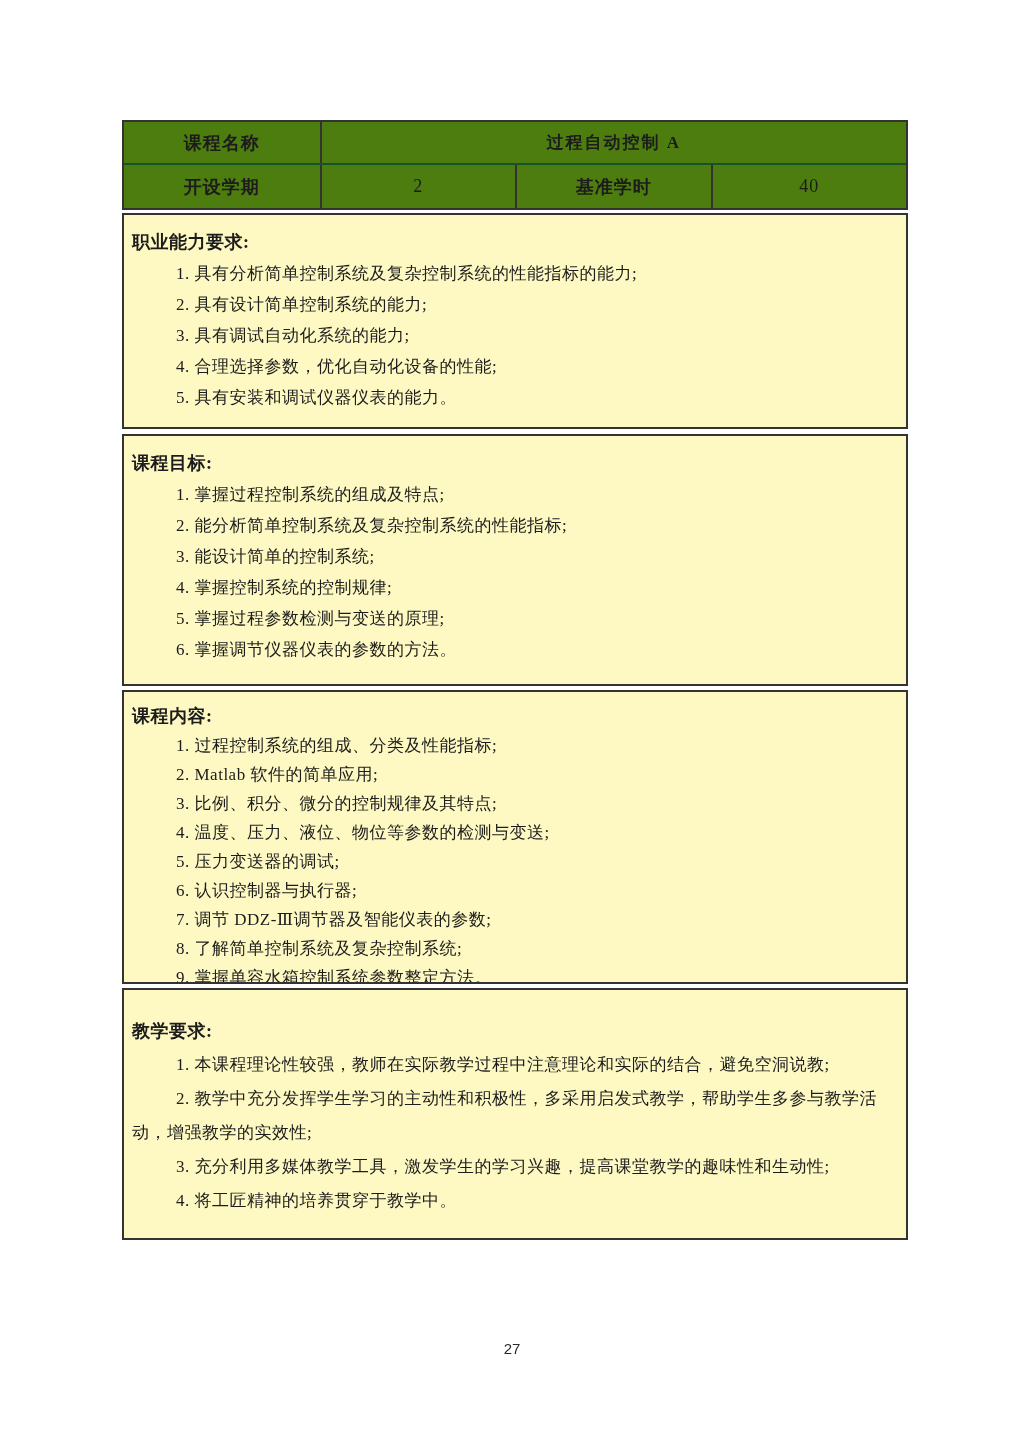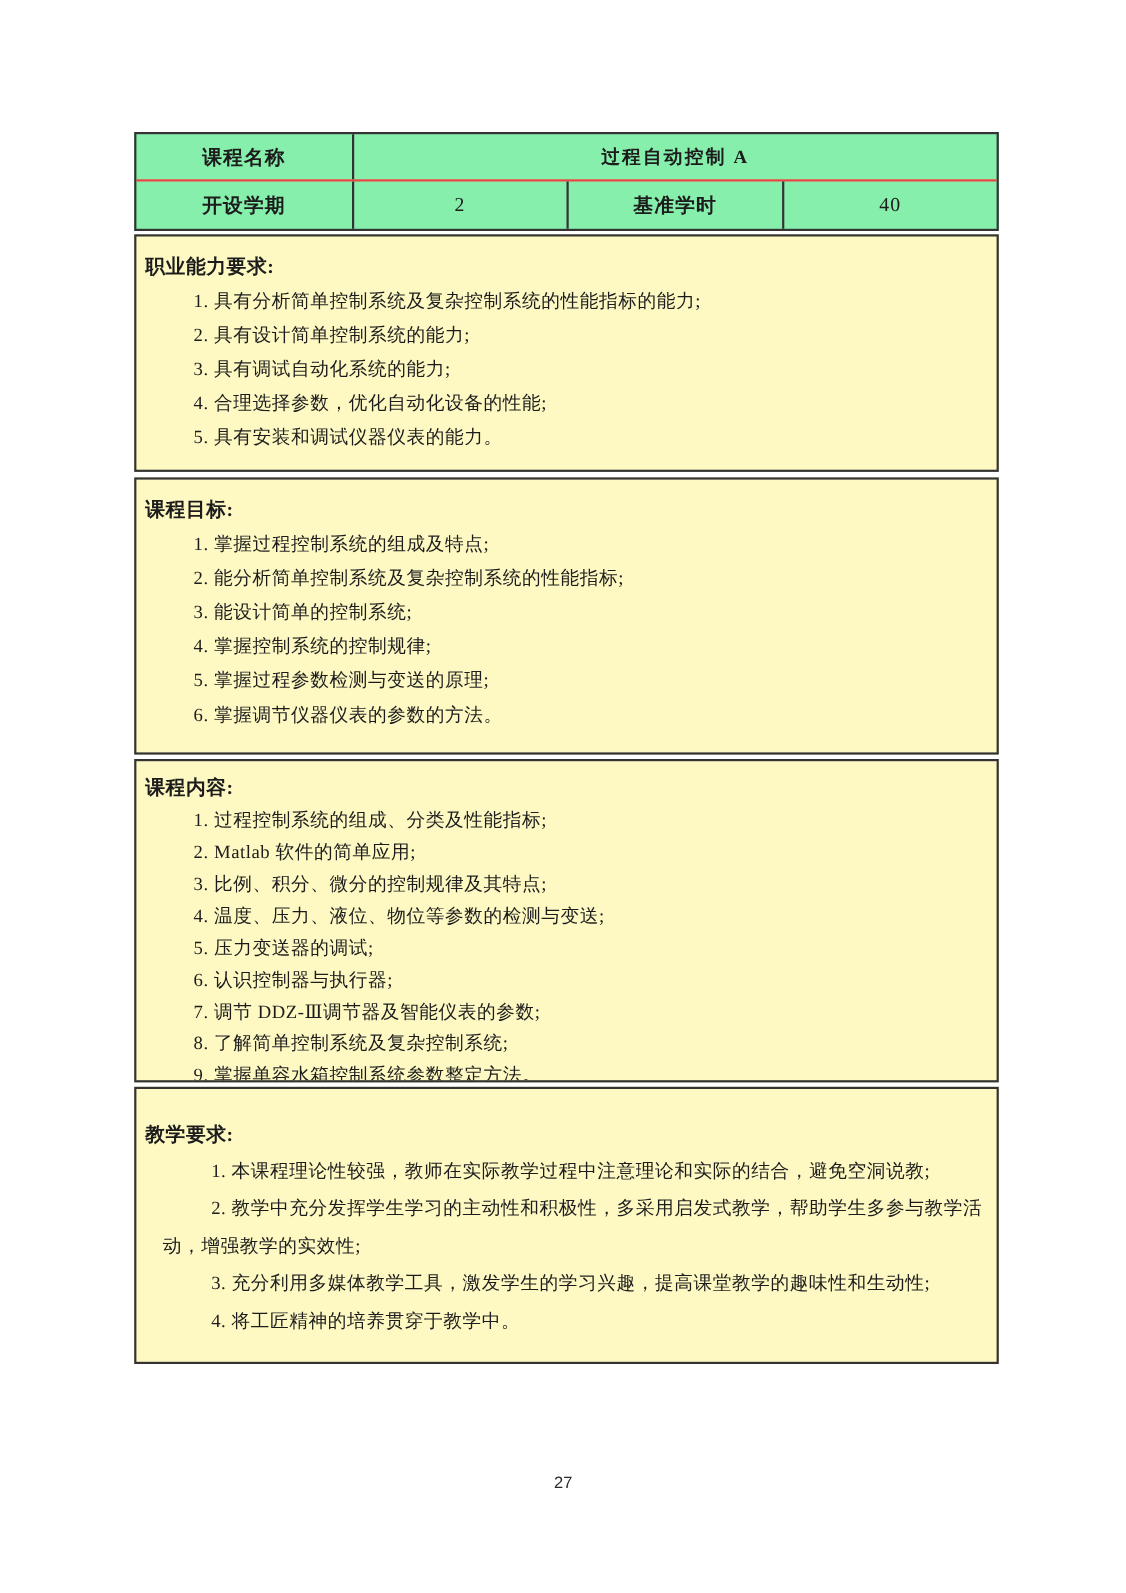--- a/index.html
+++ b/index.html
@@ -12,25 +12,25 @@
   }
   .page {
     position: absolute;
     left: 122px; top: 120px;
     width: 786px;
   }
   
   .course-table {
     width: 100%;
     border: 2px solid #333;
-    background: #86efac;
+    background: #4d7c0f;
   }
   .ct-row { display: flex; }
   .ct-row.r1 { height: 41px; }
-  .ct-row.r2 { height: 45px; border-top: 2px solid #ef4444; }
+  .ct-row.r2 { height: 45px; border-top: 2px solid #14532d; }
   .ct-cell {
     display: flex; align-items: center; justify-content: center;
     font-size: 18px;
     letter-spacing: 1px;
   }
   .ct-cell.lbl { font-weight: bold; }
   .ct-cell.q { width: 25%; }
   .ct-cell.wide { width: 75%; }
   .ct-cell + .ct-cell { border-left: 2px solid #333; }
   .ct-cell.val { font-size: 17px; font-weight: bold; letter-spacing: 2px; }
@@ -55,21 +55,21 @@
   .box1 .sec-heading { line-height: 31px; }
   .box1 .sec-item { line-height: 31px; margin-left: 44px; }
   .box2 { margin-top: 5px; height: 252px; }
   .box2 .sec-heading { line-height: 31px; }
   .box2 .sec-item { line-height: 31px; margin-left: 44px; }
   .box3 { margin-top: 4px; height: 294px; padding-top: 10px; }
   .box3 .sec-heading { line-height: 29px; }
   .box3 .sec-item { line-height: 29px; margin-left: 44px; }
   .box4 { margin-top: 4px; height: 252px; padding-top: 24px; }
   .box4 .sec-heading { line-height: 34px; }
-  .box4 .sec-item { line-height: 34px; margin-left: 16px; text-indent: 44px; }
+  .box4 .sec-item { line-height: 34px; margin-left: 0; text-indent: 44px; }
   
   .page-number {
     position: absolute;
     left: 0; top: 1340px;
     width: 1024px;
     text-align: center;
     font-size: 15px;
     color: #2a2a2a;
     font-family: "Liberation Sans", "DejaVu Sans", sans-serif;
   }

